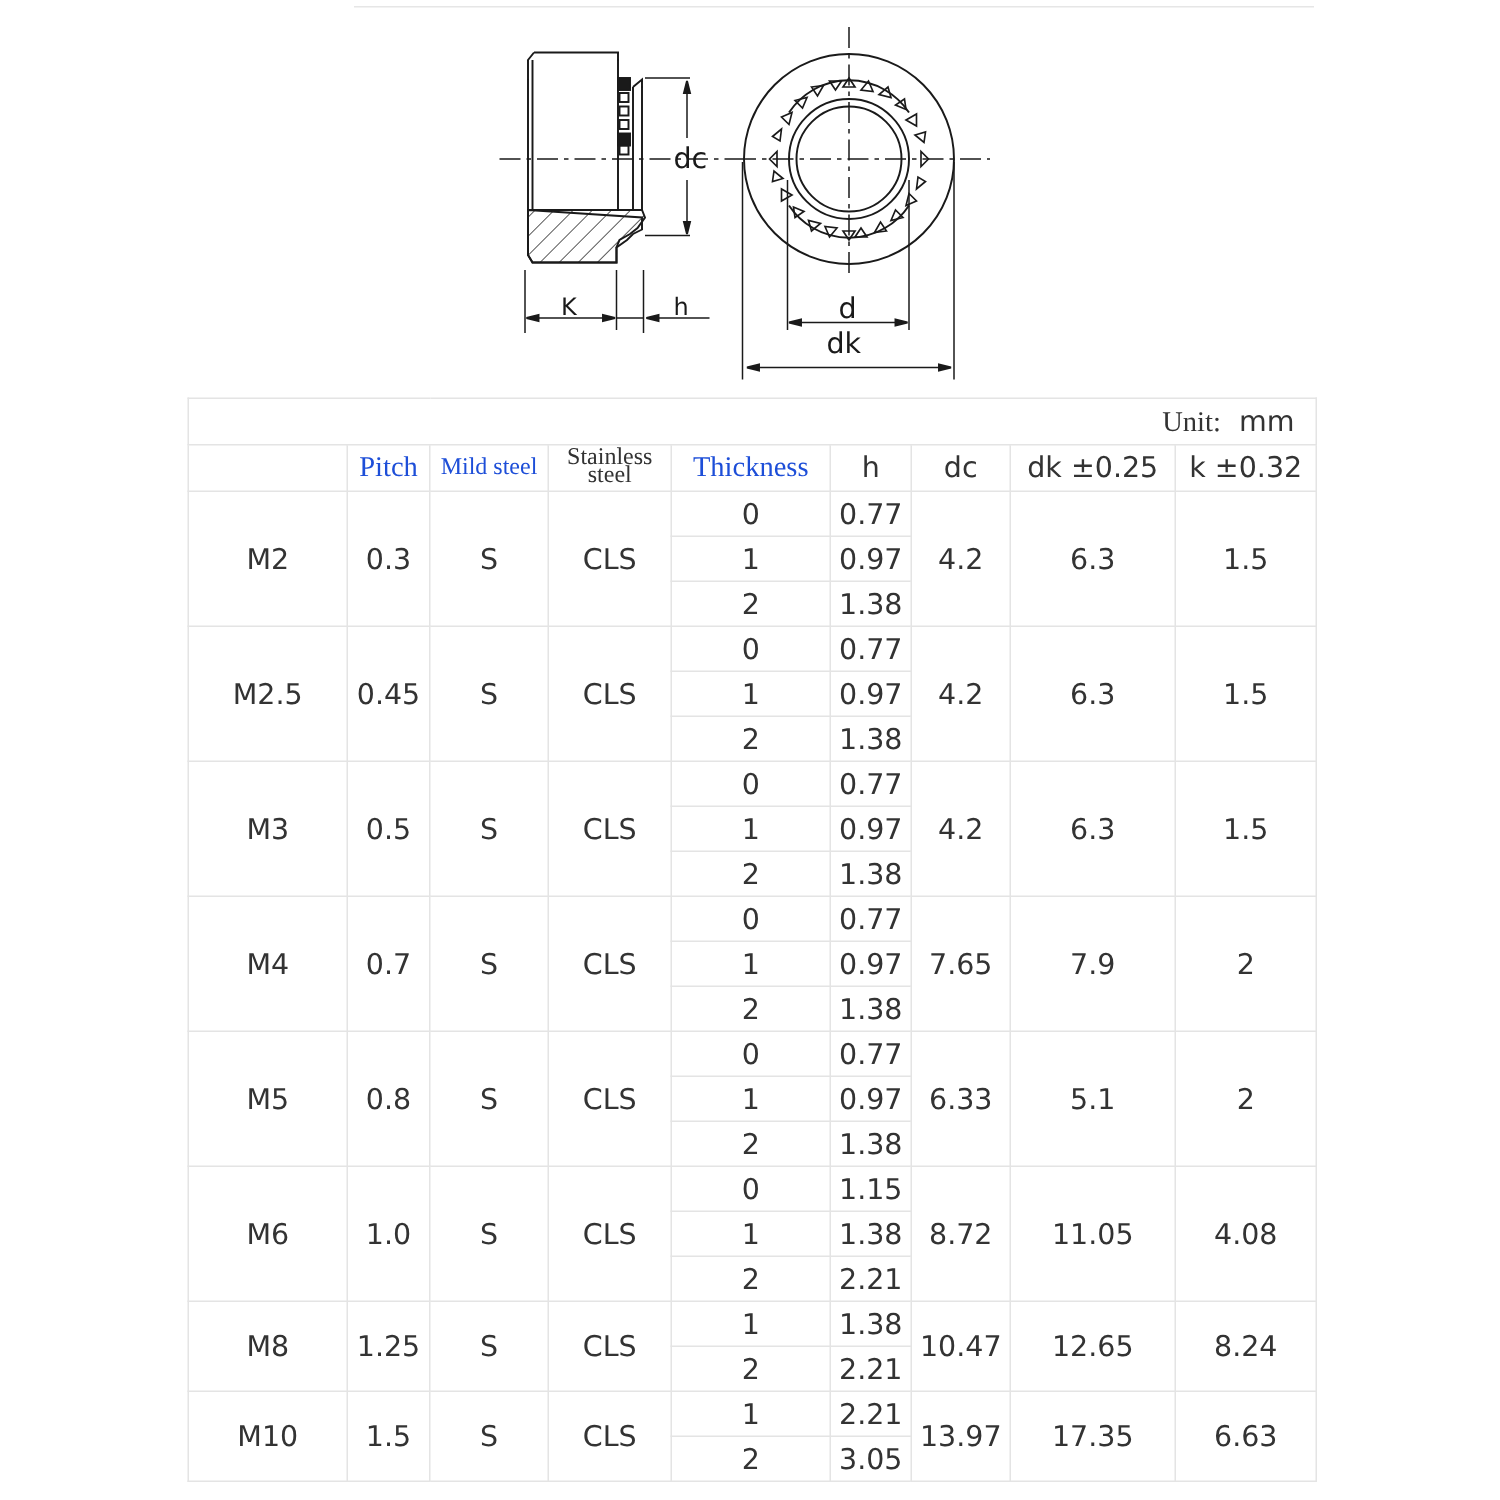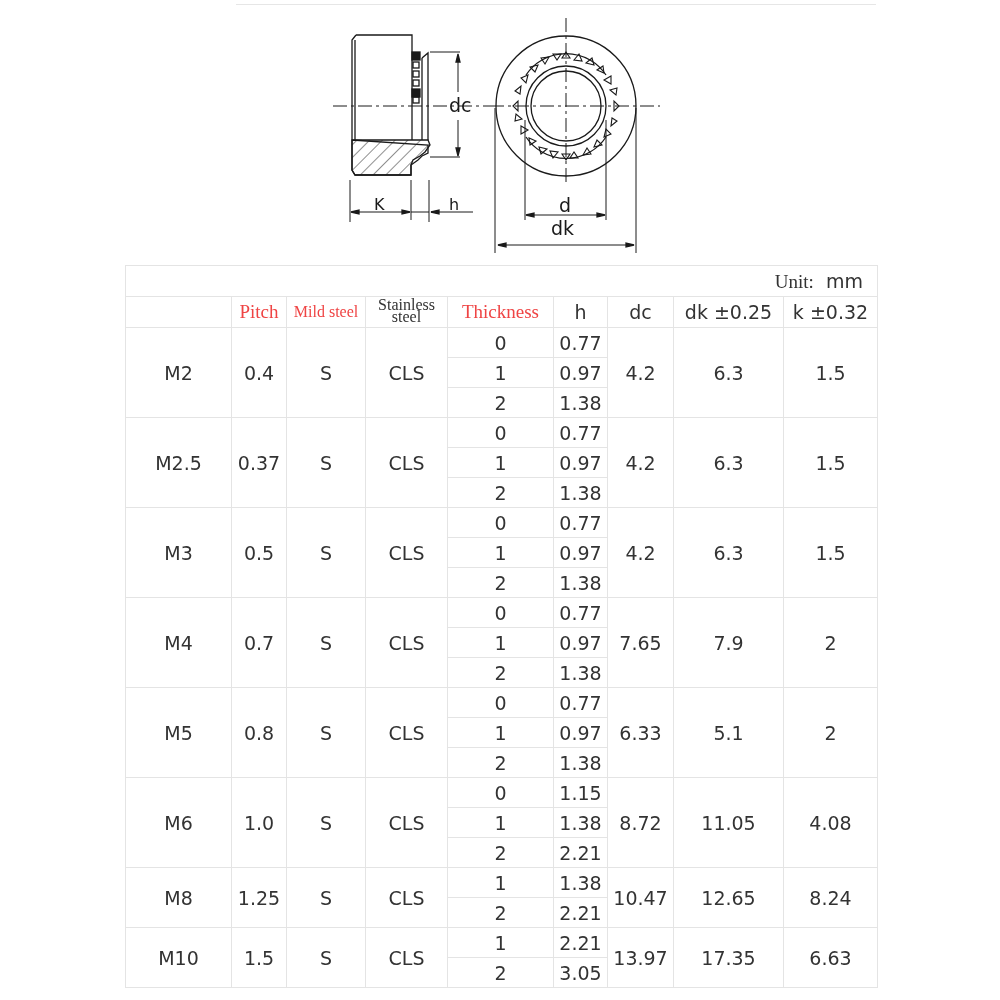--- a/index.html
+++ b/index.html
@@ -1,21 +1,21 @@
 <!DOCTYPE html>
 <html><head>
 <meta charset="utf-8">
 <style>
   html, body { margin:0; padding:0; background:#ffffff; }
   body { width:1000px; height:1000px; position:relative; overflow:hidden; font-family:"DejaVu Sans", sans-serif; color:#333; }
   .top-rule { position:absolute; left:236px; top:4px; width:640px; height:1px; background:#e6e6e6; }
   #drawing { position:absolute; left:0; top:0; width:1000px; height:262px; }
   #spec-table { position:absolute; left:125px; top:265px; border-collapse:collapse; table-layout:fixed;padding-left:28px; }
   #spec-table td { border:1px solid #e4e4e4; text-align:center; vertical-align:middle; padding:0; font-size:19px; color:#333; font-family:"DejaVu Sans", sans-serif; white-space:nowrap; }
-  #spec-table td.serif { font-family:"Liberation Serif", serif; color:#ef4444; }
+  #spec-table td.serif { font-family:"Liberation Serif", serif; color:#1d4ed8; }
   #spec-table tr.unit-row td { height:30px; text-align:right; padding-right:14px; font-size:19px; }
   #spec-table tr.hdr td { height:30px; }
   #spec-table tr.sub td { height:29px; }
   .stack { font-family:"Liberation Serif", serif; font-size:16px; line-height:12px; display:inline-block; }
   .unit-label { font-family:"Liberation Serif", serif; }
   .c-size { width:106px; }
   .c-pitch { width:55px; }
   .c-mild { width:79px; }
   .c-stain { width:82px; }
   .c-thk { width:106px; }
@@ -152,40 +152,40 @@
       <td class="serif" style="font-size:16px">Mild steel</td>
       <td><span class="stack"><span>Stainless</span><br><span>steel</span></span></td>
       <td class="serif">Thickness</td>
       <td>h</td>
       <td>dc</td>
       <td>dk ±0.25</td>
       <td>k ±0.32</td>
     </tr>
   <tr class="sub">
         <td rowspan="3">M2</td>
-        <td rowspan="3">0.4</td>
+        <td rowspan="3">0.3</td>
         <td rowspan="3">S</td>
         <td rowspan="3">CLS</td>
         <td>0</td>
         <td>0.77</td>
         <td rowspan="3">4.2</td>
         <td rowspan="3">6.3</td>
         <td rowspan="3">1.5</td>
       </tr>
       <tr class="sub">
         <td>1</td>
         <td>0.97</td>
       </tr>
       <tr class="sub">
         <td>2</td>
         <td>1.38</td>
       </tr>
       <tr class="sub">
         <td rowspan="3">M2.5</td>
-        <td rowspan="3">0.37</td>
+        <td rowspan="3">0.45</td>
         <td rowspan="3">S</td>
         <td rowspan="3">CLS</td>
         <td>0</td>
         <td>0.77</td>
         <td rowspan="3">4.2</td>
         <td rowspan="3">6.3</td>
         <td rowspan="3">1.5</td>
       </tr>
       <tr class="sub">
         <td>1</td>

